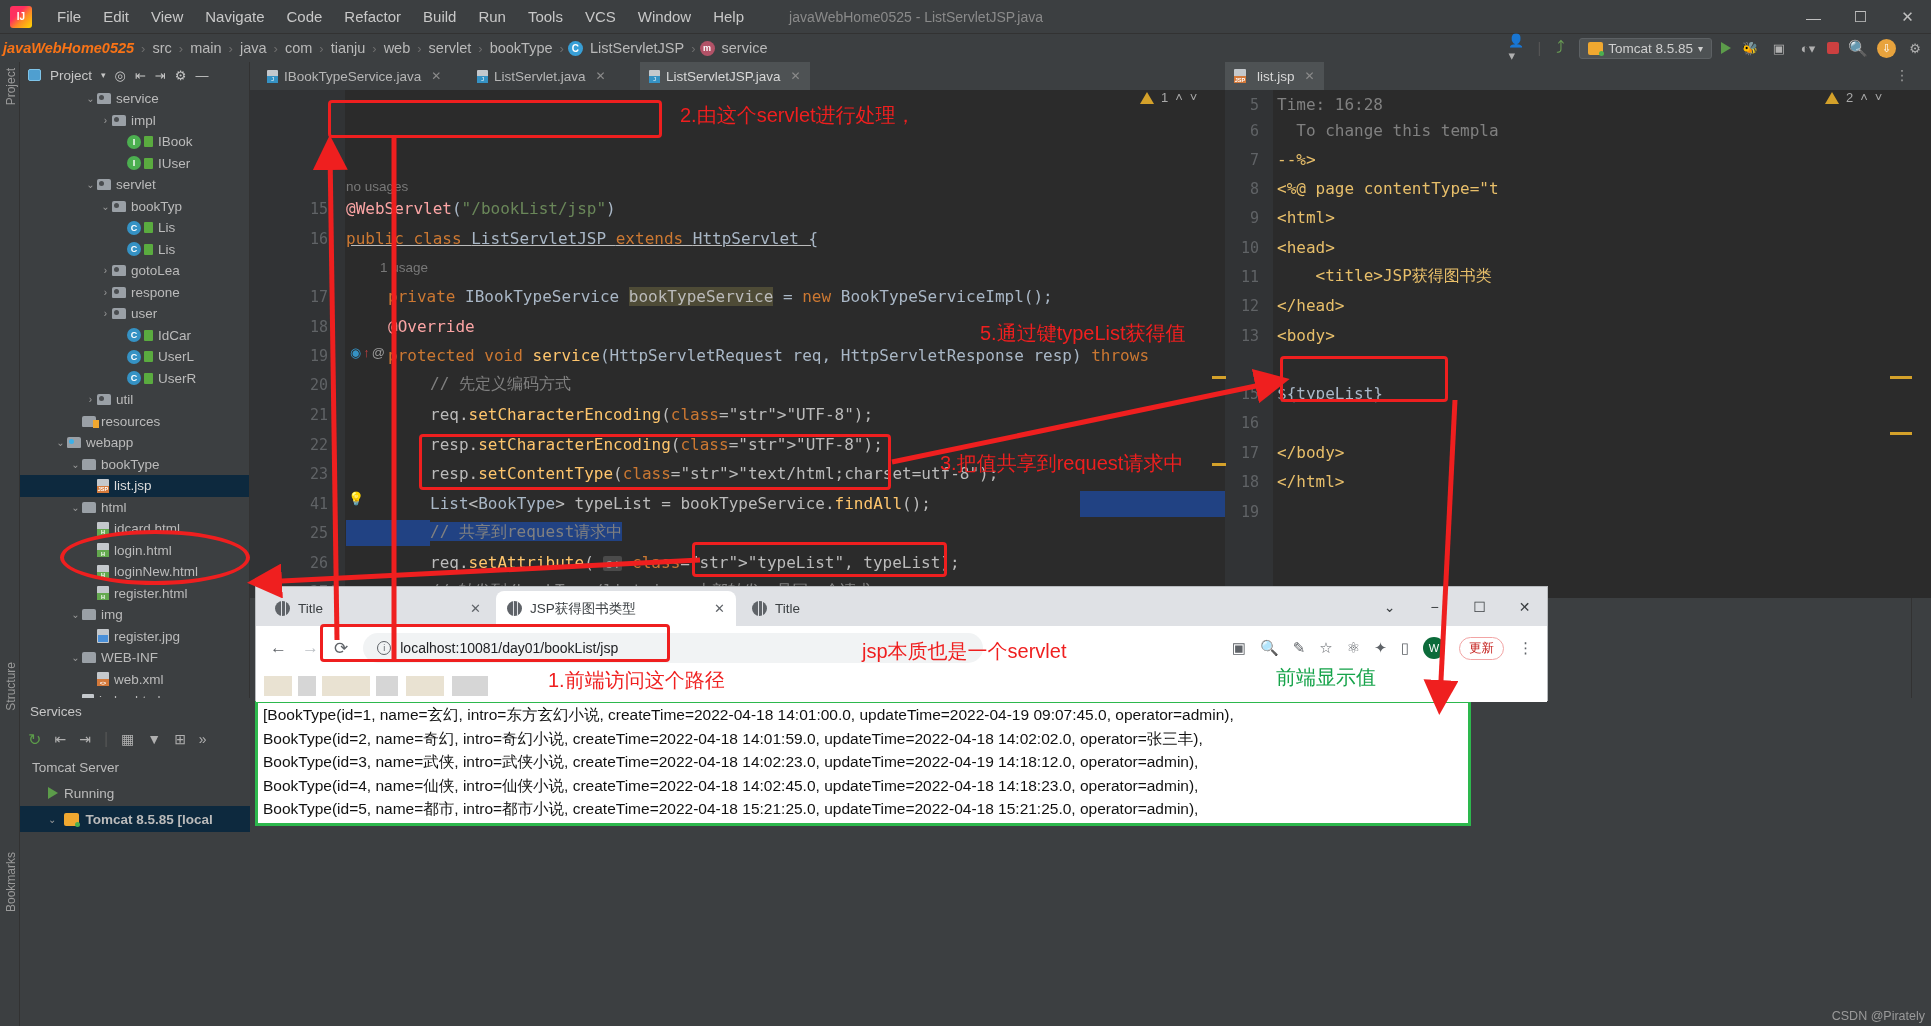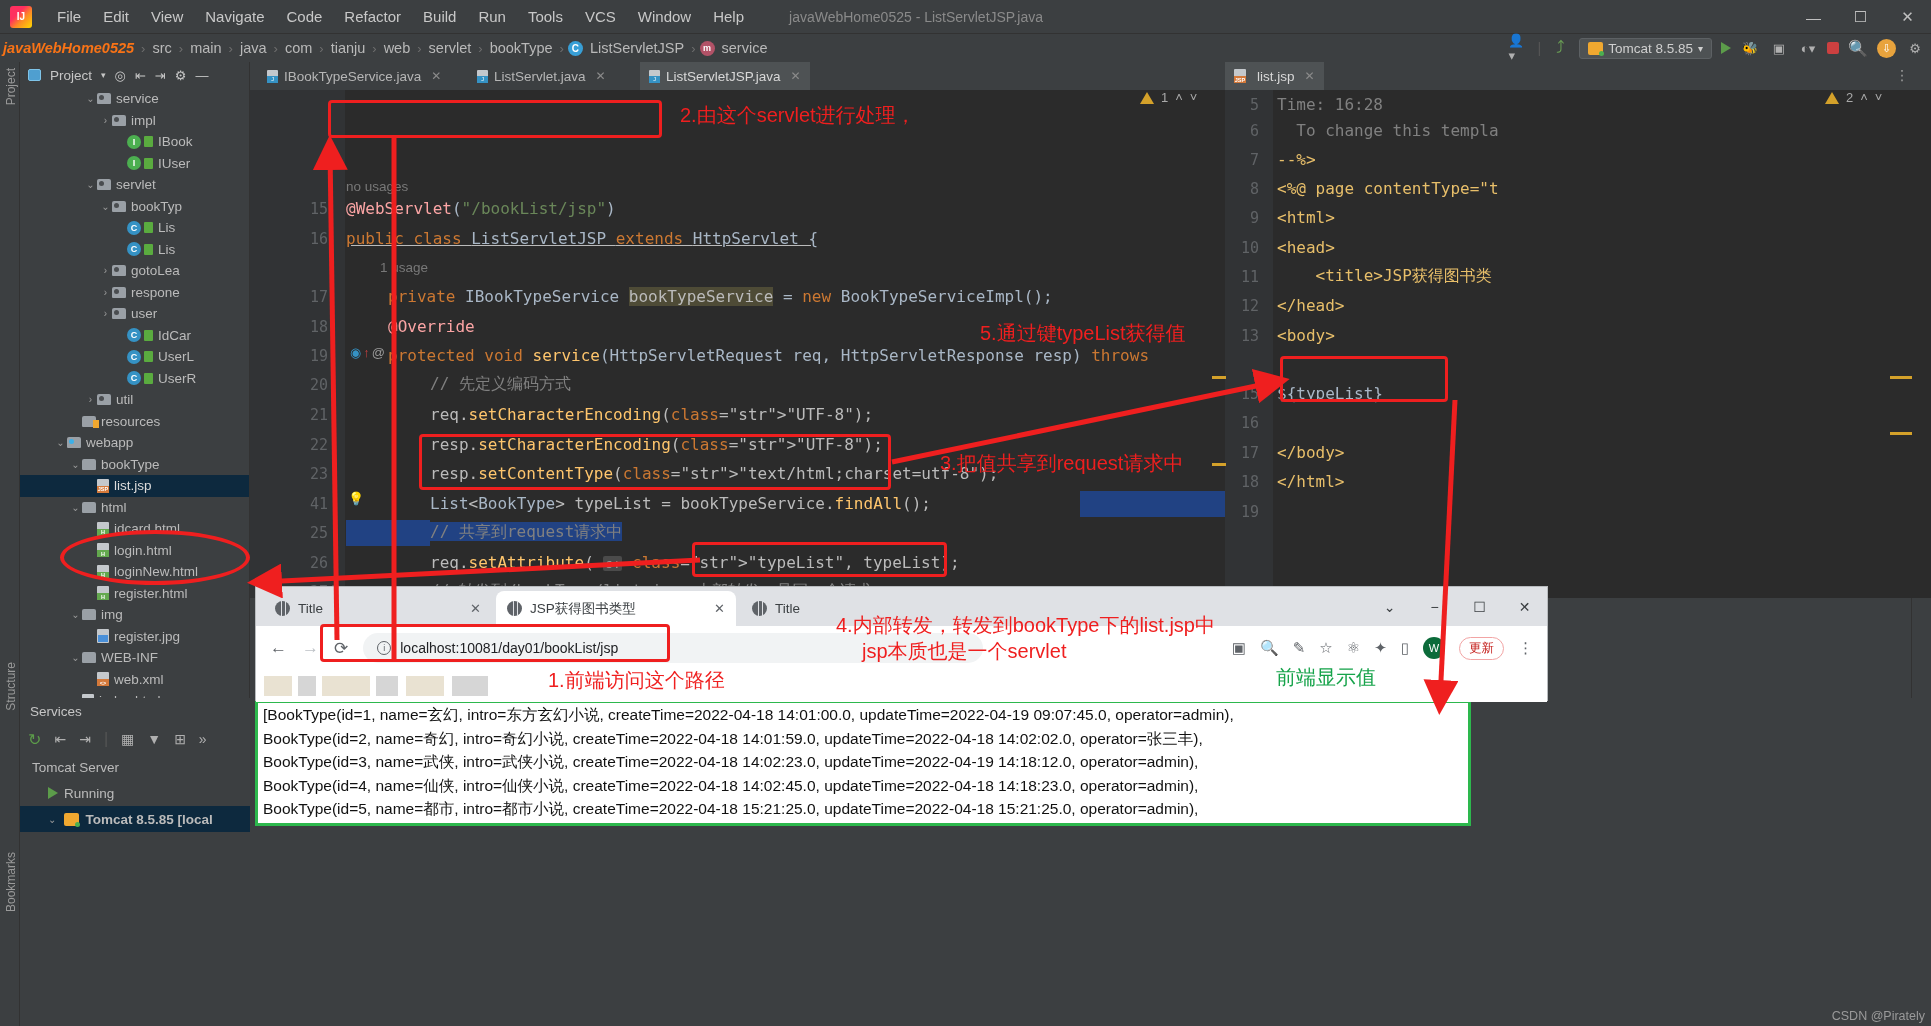--- a/index.html
+++ b/index.html
@@ -819,21 +819,20 @@
   <div class="redbox" style="left:328px;top:100px;width:334px;height:38px;"></div>
   <div class="redbox" style="left:419px;top:434px;width:472px;height:56px;"></div>
   <div class="redbox" style="left:692px;top:542px;width:255px;height:35px;"></div>
   <div class="redbox" style="left:1280px;top:356px;width:168px;height:46px;"></div>
   <div class="redbox" style="left:320px;top:624px;width:350px;height:38px;"></div>
   <div class="ellipse" style="left:60px;top:530px;width:190px;height:55px;"></div>
 
   <div class="anno" style="left:680px;top:102px;">2.由这个servlet进行处理，</div>
   <div class="anno" style="left:980px;top:320px;">5.通过键typeList获得值</div>
   <div class="anno" style="left:940px;top:450px;">3.把值共享到request请求中</div>
-  <div class="anno" style="left:836px;top:612px;">4.内部转发，转发到bookType下的list.jsp中</div>
   <div class="anno" style="left:862px;top:638px;">jsp本质也是一个servlet</div>
   <div class="anno" style="left:548px;top:667px;">1.前端访问这个路径</div>
   <div class="anno green" style="left:1276px;top:664px;">前端显示值</div>
 
   <svg class="arrows">
     <defs>
       <marker id="ah" markerWidth="7" markerHeight="7" refX="4" refY="3.5" orient="auto">
         <polygon points="0 0, 7 3.5, 0 7" fill="#ef1f1f"></polygon>
       </marker>
     </defs>

